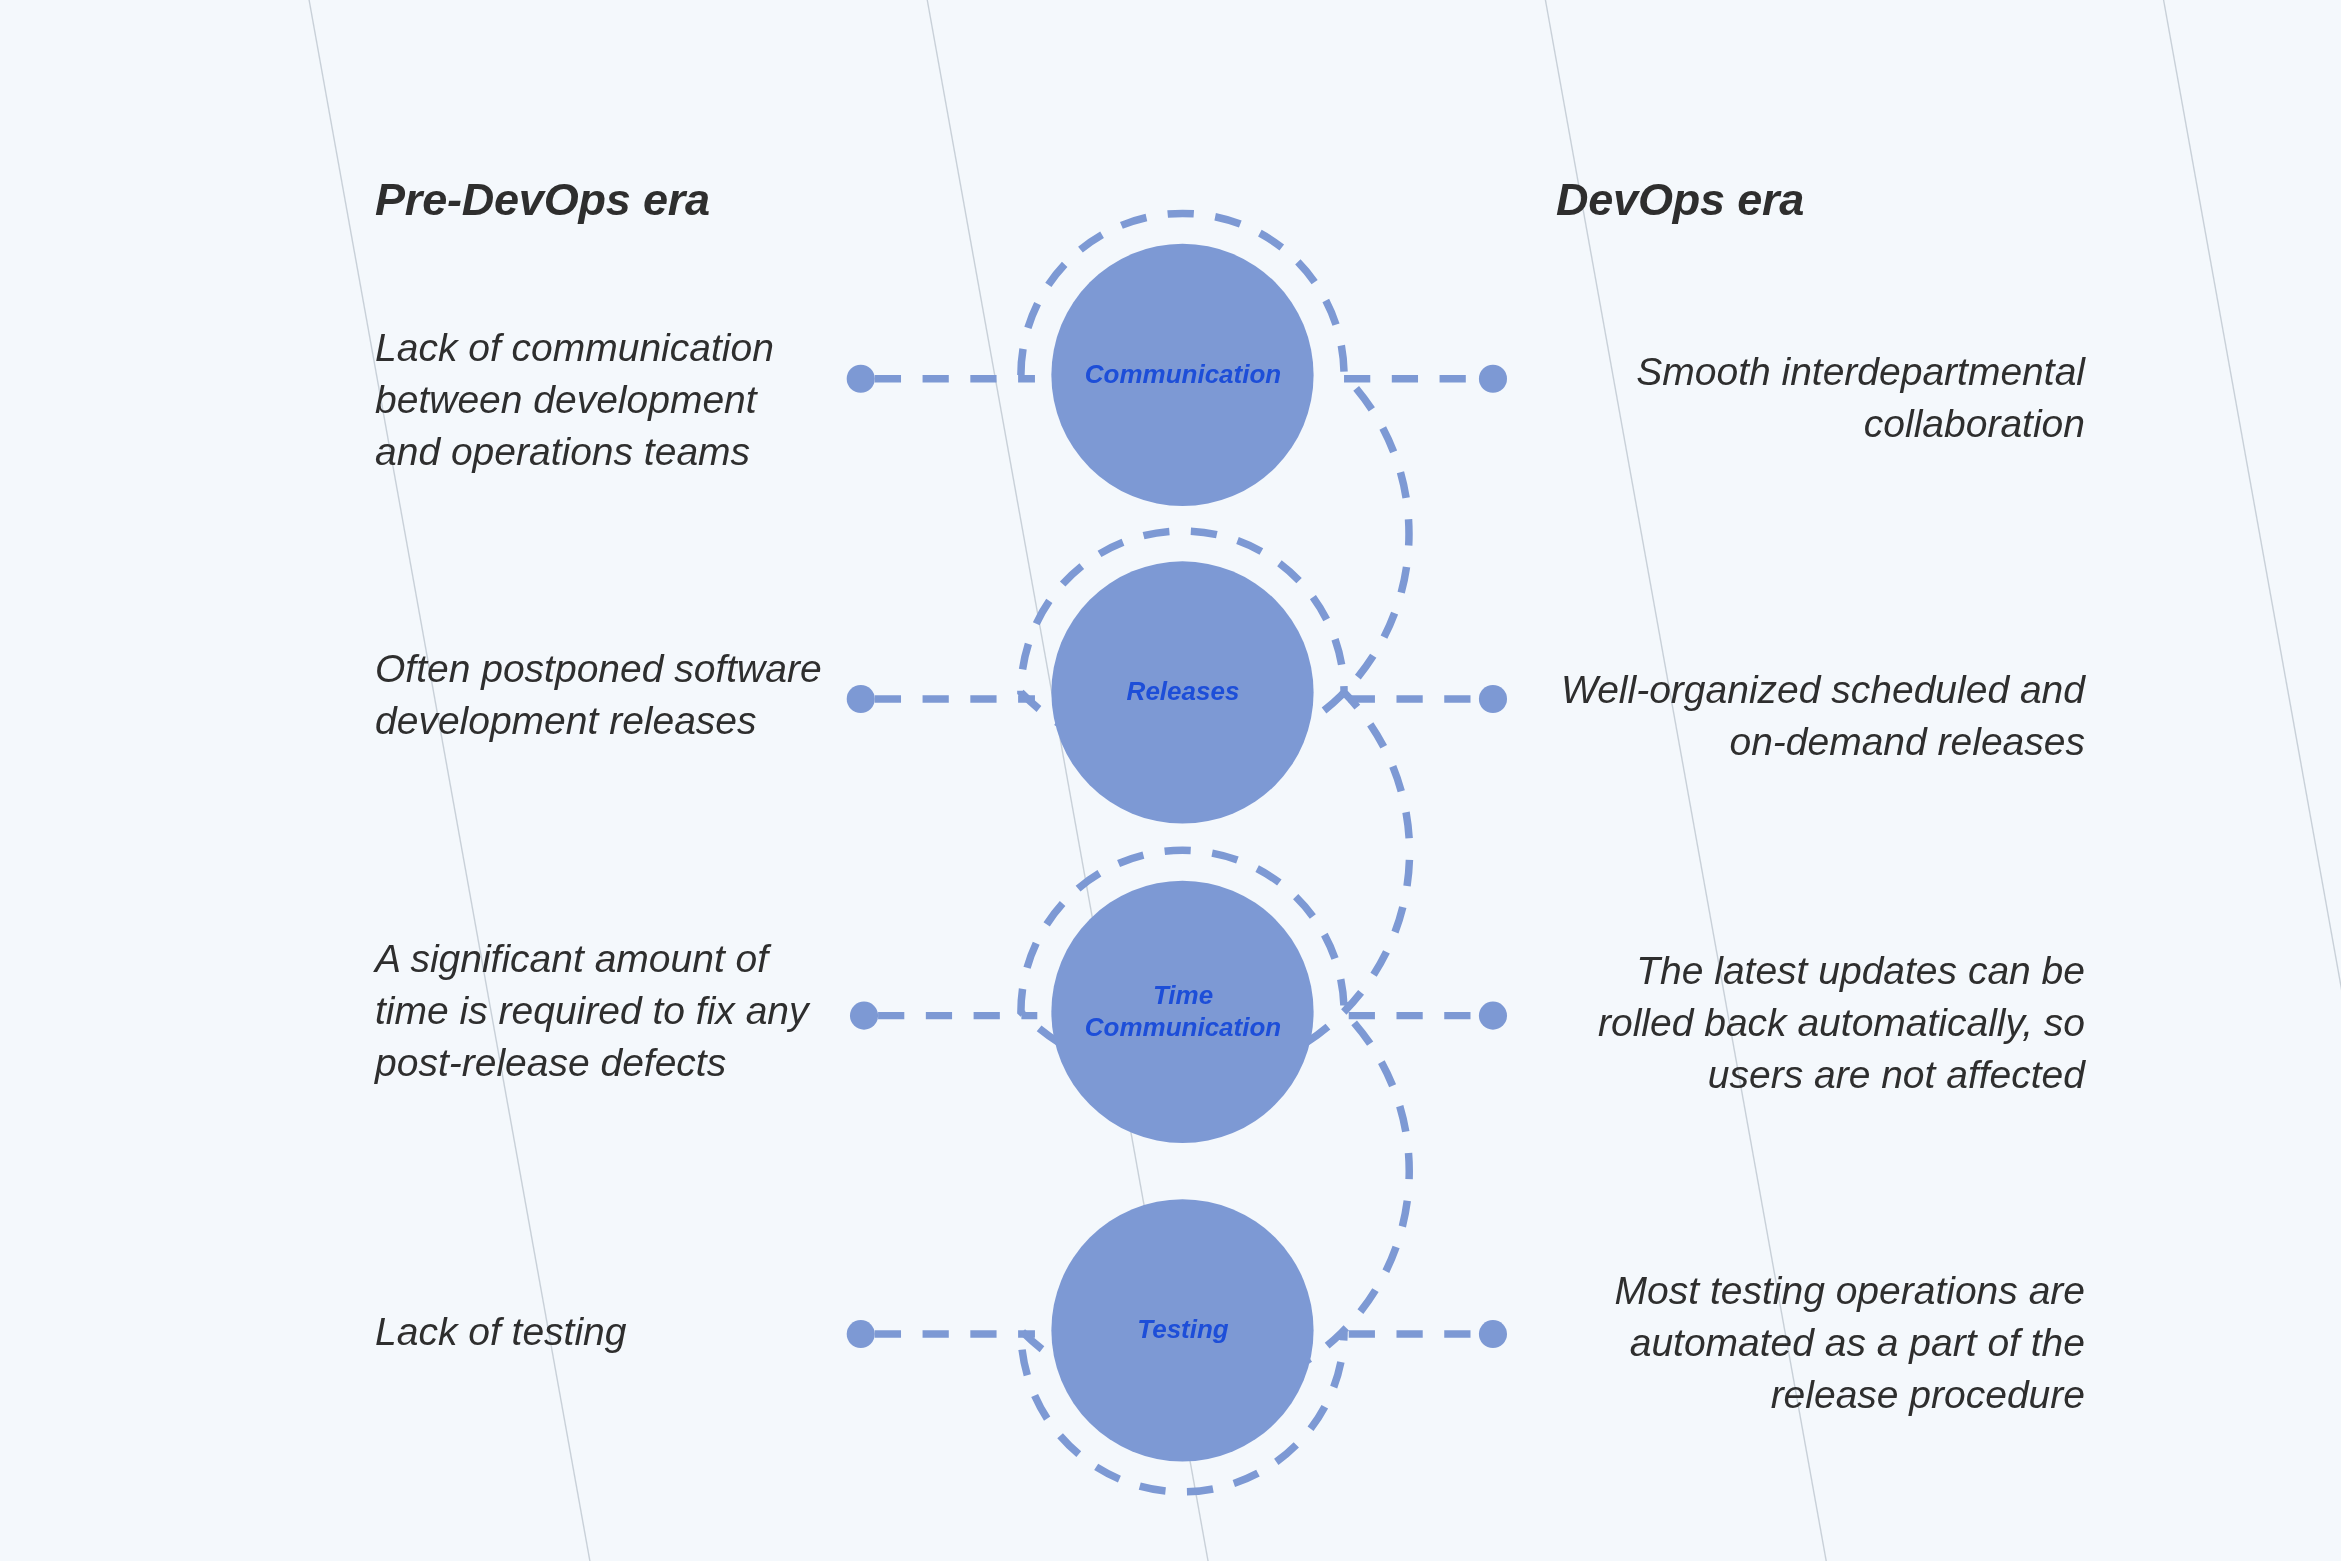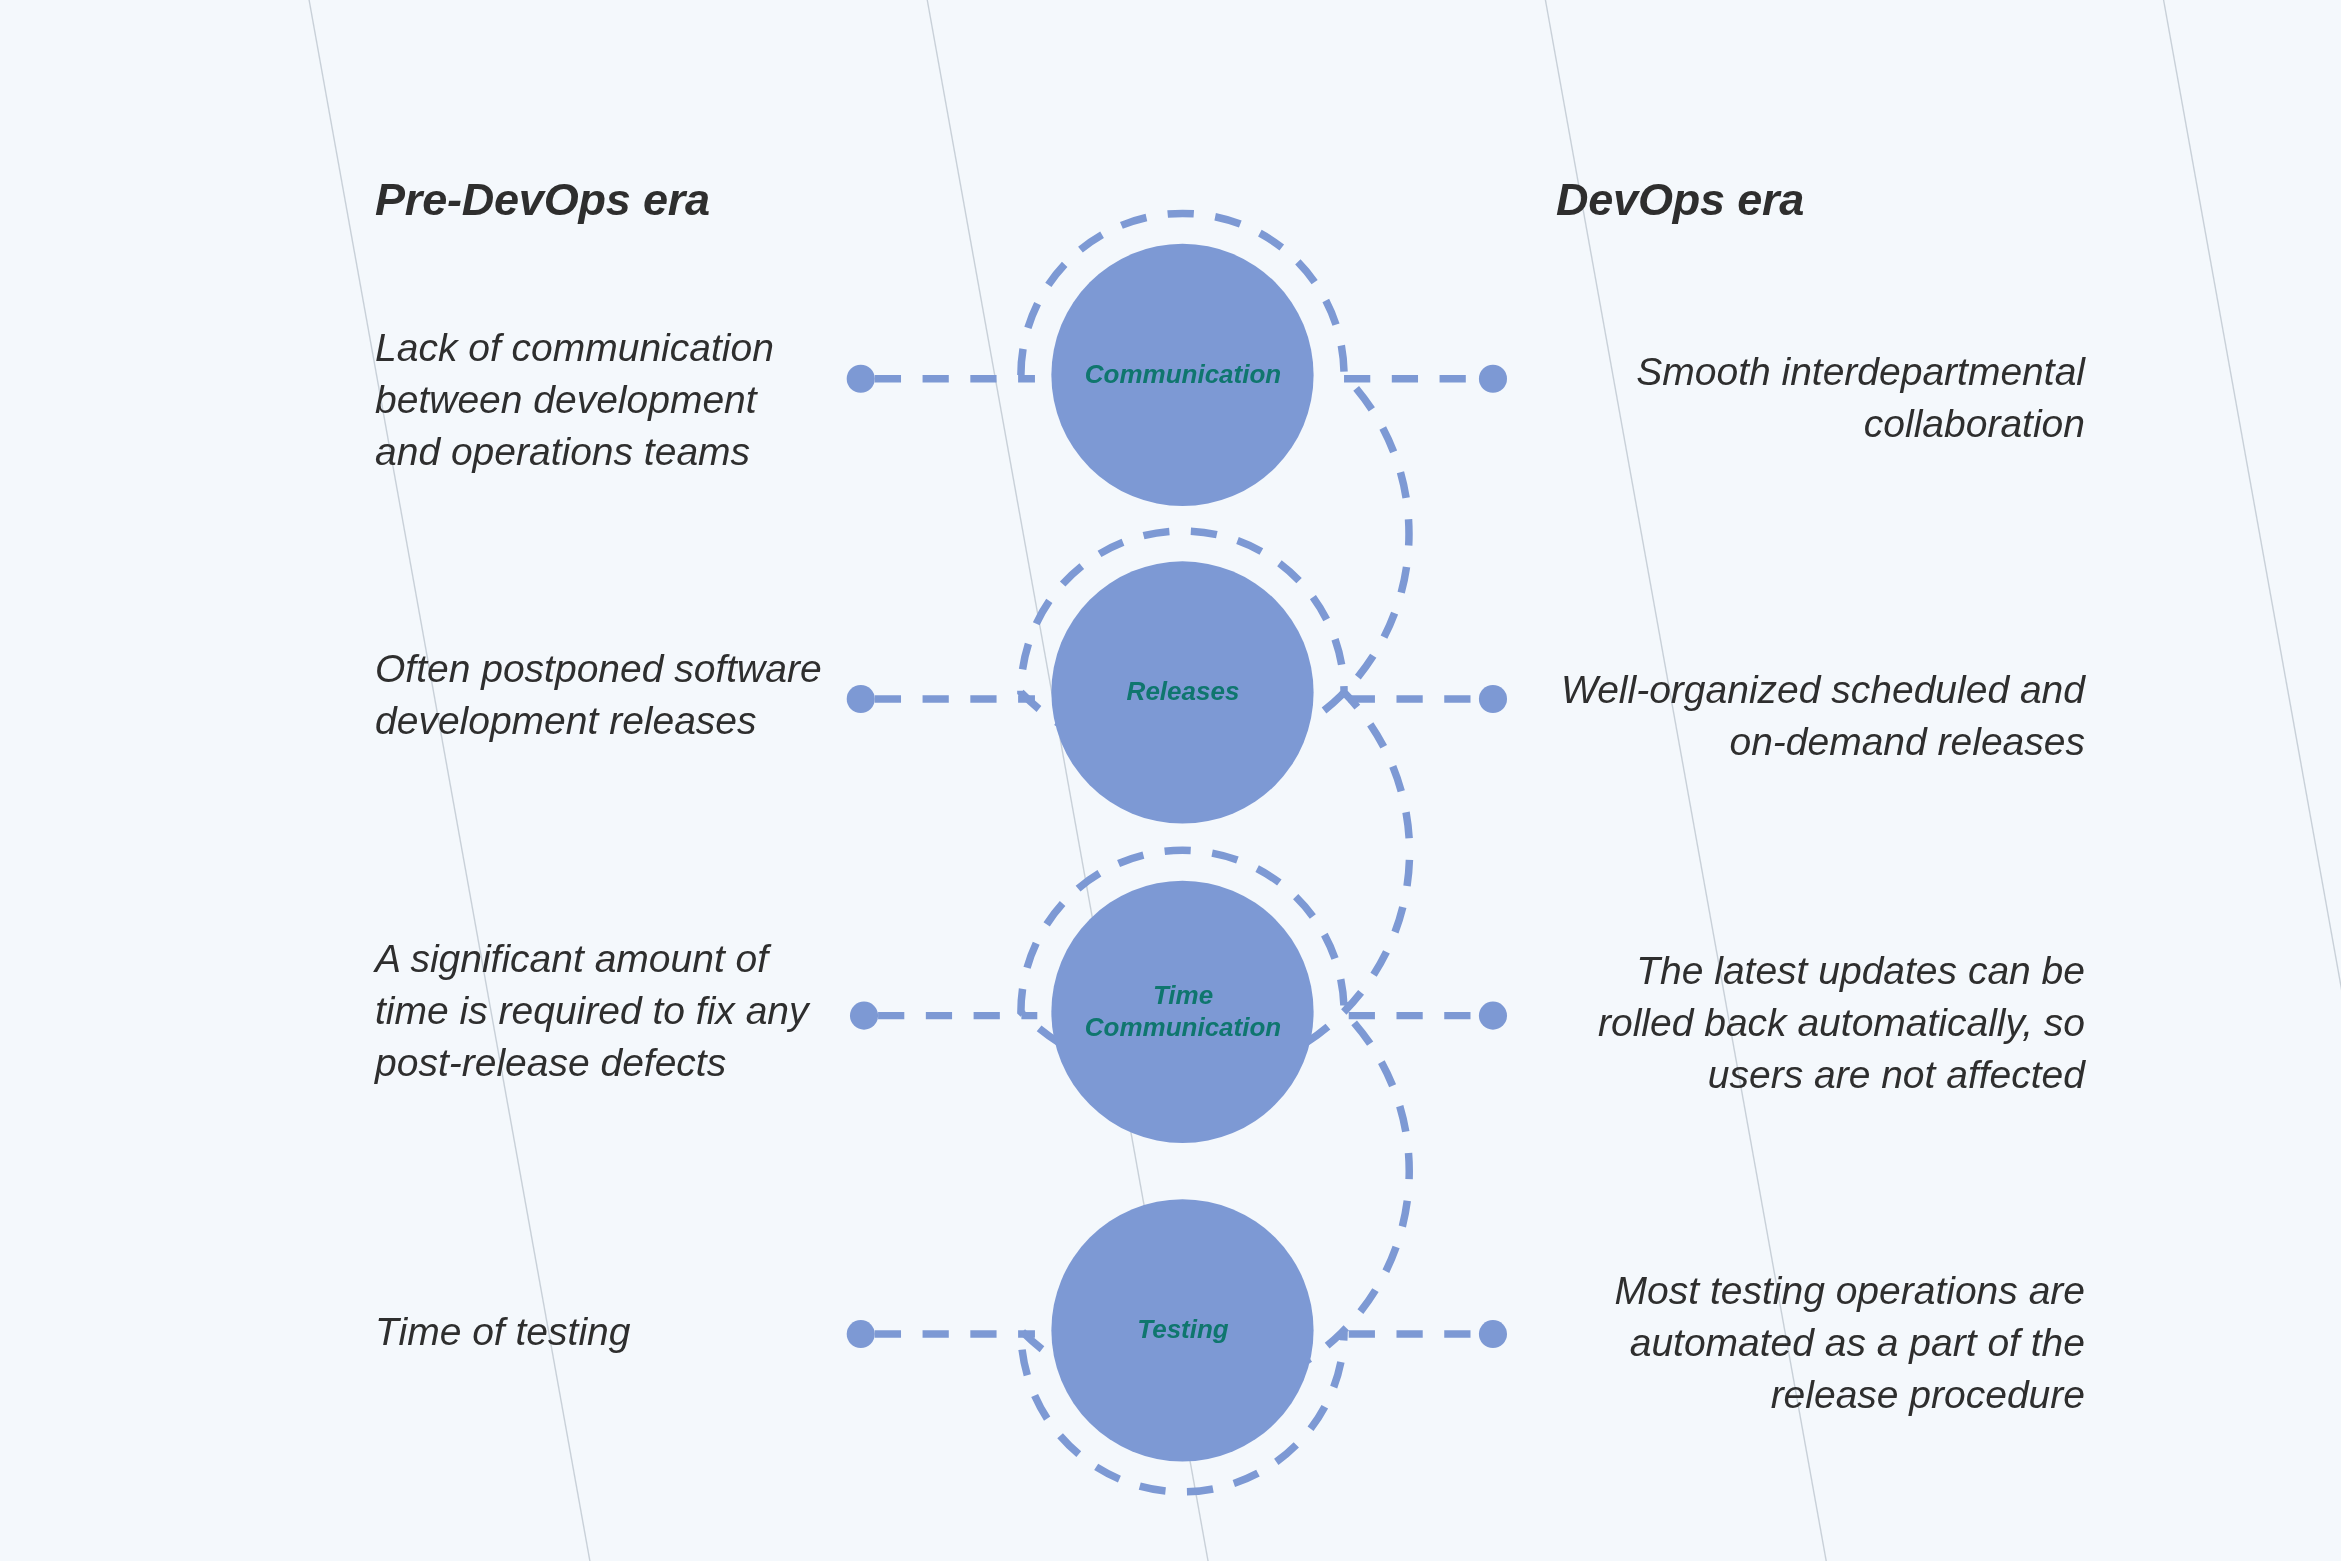--- a/index.html
+++ b/index.html
@@ -39,21 +39,21 @@
     text-align:left;
   }
   .row-text.right{
     left:1556px;
     width:529px;
     text-align:right;
   }
 
   .circle-label{
     position:absolute;
-    color:#0f766e;
+    color:#1d4ed8;
     font-weight:bold;
     font-size:26px;
     line-height:1.22;
     text-align:center;
     width:244px;
     z-index:4;
     transform:translate(-50%,-50%);
     pointer-events:none;
   }
 </style>
@@ -118,21 +118,21 @@
   <div class="col-heading" id="heading-right">DevOps era</div>
 
   <div class="circle-label" style="left:1183px;top:375px;">Communication</div>
   <div class="circle-label" style="left:1183px;top:692px;">Releases</div>
   <div class="circle-label" style="left:1183px;top:1012px;width:197px;">Time Communication</div>
   <div class="circle-label" style="left:1183px;top:1330px;">Testing</div>
 
   <div class="row-text left" style="top:322px;">Lack of communication between development and operations teams</div>
   <div class="row-text left" style="top:643px;">Often postponed software development releases</div>
   <div class="row-text left" style="top:933px;">A significant amount of time is required to fix any post-release defects</div>
-  <div class="row-text left" style="top:1306px;">Time of testing</div>
+  <div class="row-text left" style="top:1306px;">Lack of testing</div>
 
   <div class="row-text right" style="top:346px;">Smooth interdepartmental collaboration</div>
   <div class="row-text right" style="top:664px;">Well-organized scheduled and on-demand releases</div>
   <div class="row-text right" style="top:945px;">The latest updates can be rolled back automatically, so users are not affected</div>
   <div class="row-text right" style="top:1265px;">Most testing operations are automated as a part of the release procedure</div>
 
 </div>
 
 
 </body></html>

